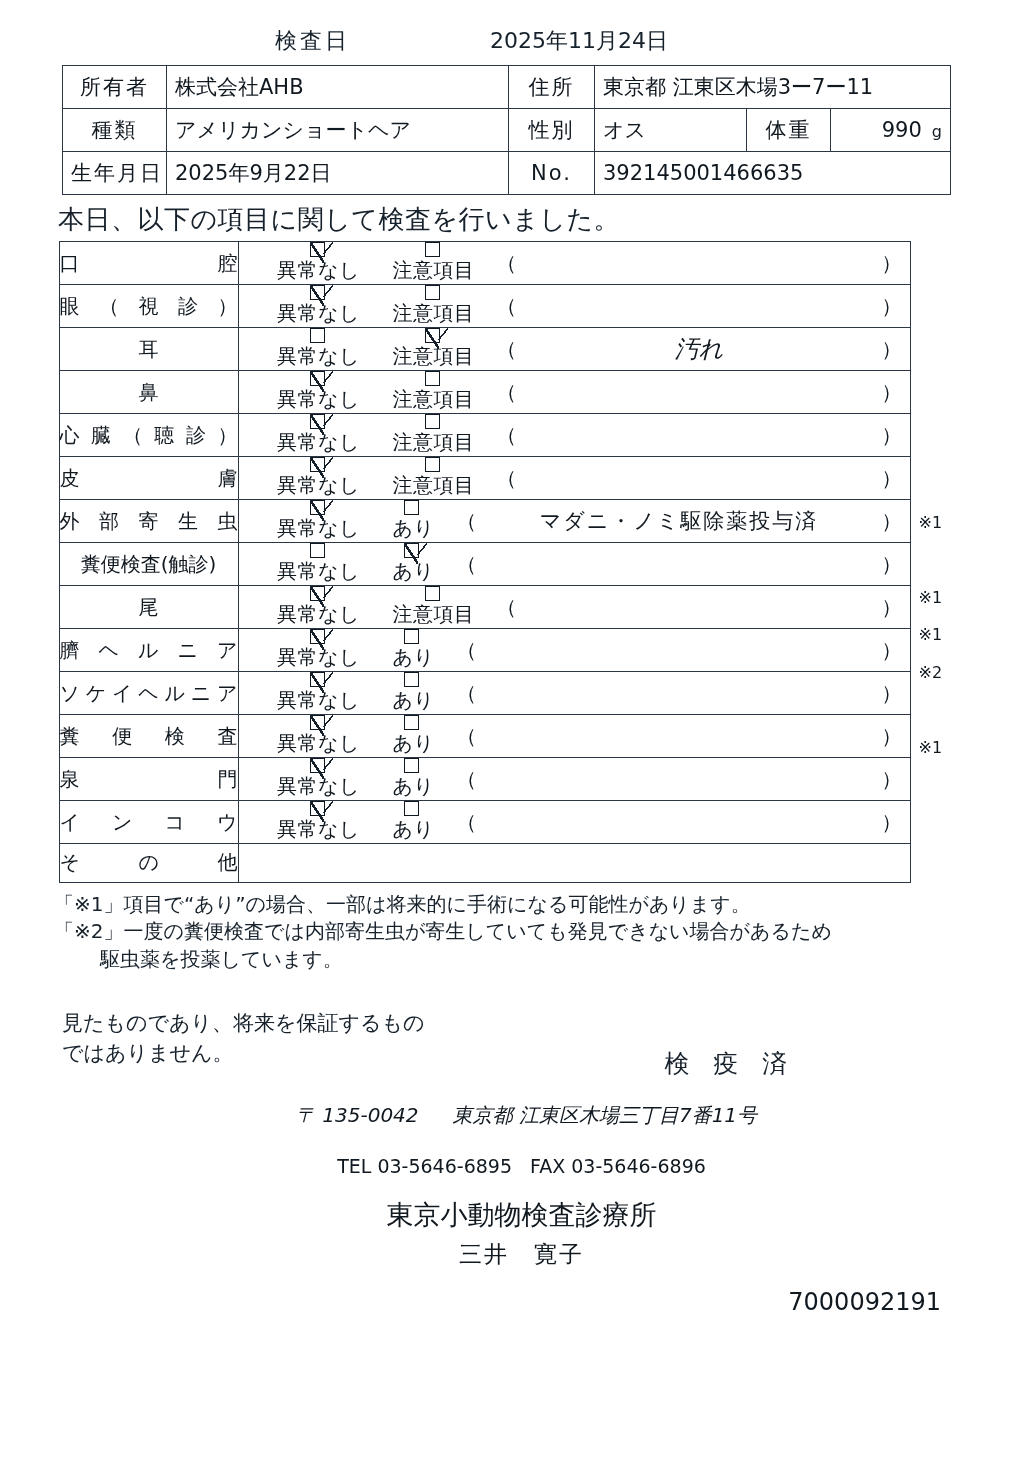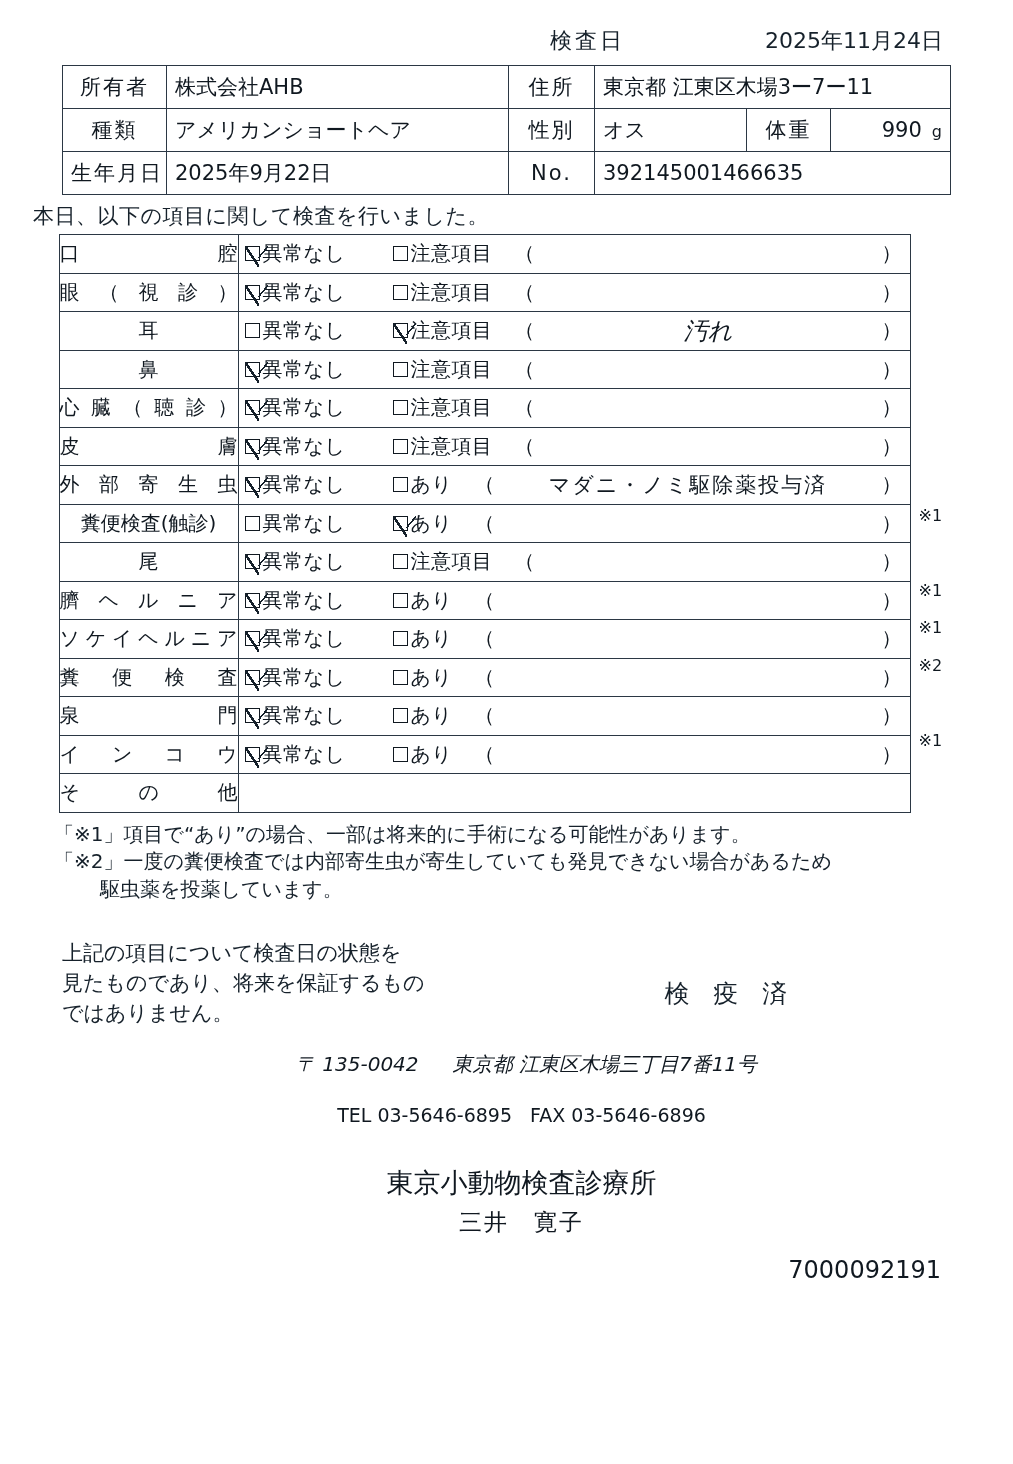--- a/index.html
+++ b/index.html
@@ -29,21 +29,21 @@
     font-weight: 500;
     color: #16212b;
     padding-top: 72px;
     line-height: 1;
   }
 
   
   .date-line {
     margin: 26px 70px 0 0;
     display: flex;
-    justify-content: flex-end;
+    justify-content: center;
     align-items: baseline;
     font-size: 22px;
     color: #16212b;
   }
   .date-line .lbl { letter-spacing: 3px; }
   .date-line .val { margin-left: 140px; letter-spacing: 0px; }
 
   
   .info-table {
     margin: 9px auto 0 auto;
@@ -63,22 +63,22 @@
   .info-table td.lbl {
     text-align: center;
     letter-spacing: 2px;
   }
   .info-table td.val { text-align: left; }
   .info-table td.val-right { text-align: right; }
   .unit { font-size: 16px; margin-left: 10px; }
 
   
   .intro {
-    margin: 7px 0 4px 33px;
-    font-size: 21px;
+    margin: 7px 0 4px 58px;
+    font-size: 26px;
     letter-spacing: 0.5px;
     color: #16212b;
   }
 
   
   .check-wrap {
     position: relative;
     margin: 0 auto;
     width: 900px;
   }
@@ -112,20 +112,21 @@
   .opts {
     display: flex;
     align-items: center;
     height: 100%;
     white-space: nowrap;
   }
   .opt {
     display: inline-flex;
     align-items: center;
     position: relative;
+    flex-direction: column;
   }
   .opt.first { margin-left: 6px; width: 148px; }
   .opt.second { margin-left: 0px; }
   .box {
     display: inline-block;
     width: 15px;
     height: 15px;
     border: 1.8px solid #101820;
     box-sizing: border-box;
     margin-right: 3px;
@@ -228,21 +229,21 @@
   .tel-line {
     text-align: center;
     font-size: 19px;
     margin-top: 26px;
     margin-left: 30px;
     color: #101820;
   }
   .tel-line .fax { margin-left: 18px; }
   .clinic {
     text-align: center;
-    margin-top: 39px;
+    margin-top: 20px;
     margin-left: 30px;
     font-size: 27px;
     color: #101820;
   }
   .vet {
     text-align: center;
     margin-top: 6px;
     margin-left: 30px;
     font-size: 23px;
     letter-spacing: 2px;
@@ -583,21 +584,20 @@
   </div>
 
   <div class="footnotes">
     <div>「※1」項目で“あり”の場合、一部は将来的に手術になる可能性があります。</div>
     <div>「※2」一度の糞便検査では内部寄生虫が寄生していても発見できない場合があるため</div>
     <div class="indent">駆虫薬を投薬しています。</div>
   </div>
 
   <div class="mid-block">
     <div class="disclaimer">
-      <div>上記の項目について検査日の状態を</div>
       <div>見たものであり、将来を保証するもの</div>
       <div>ではありません。</div>
     </div>
     <div class="stamp">検 疫 済</div>
   </div>
 
   <div class="footer">
     <div class="addr-line">
       <span class="zip">〒 135-0042</span><span class="addr">東京都 江東区木場三丁目7番11号</span>
     </div>

